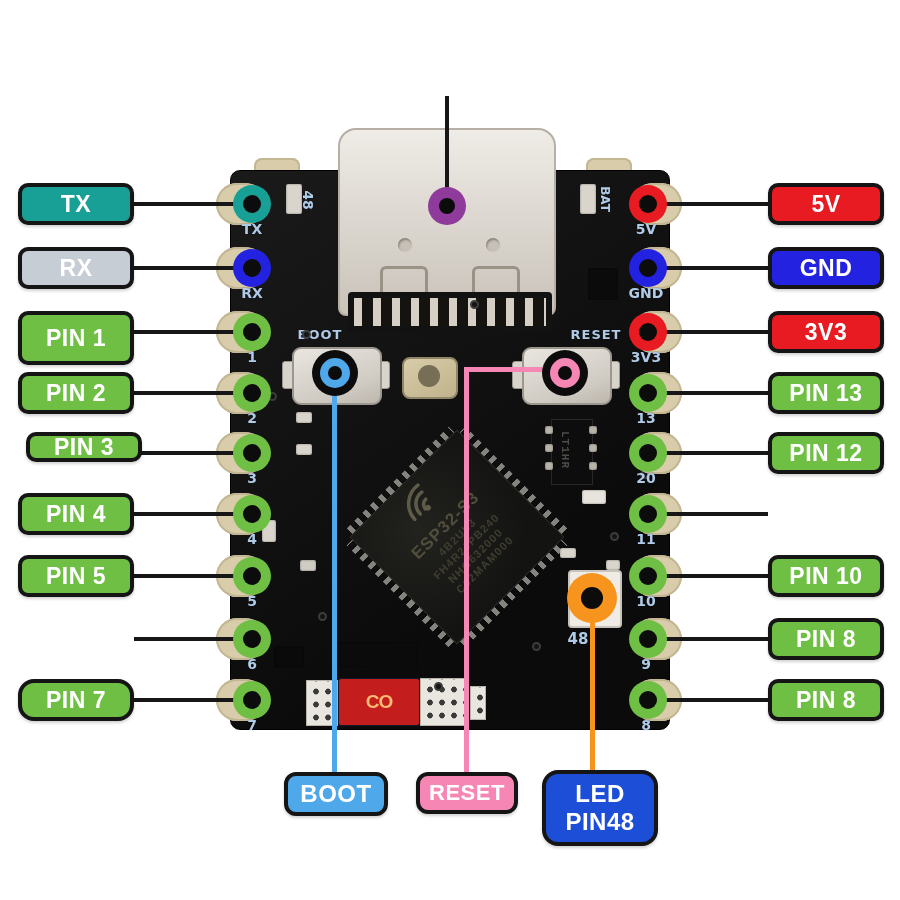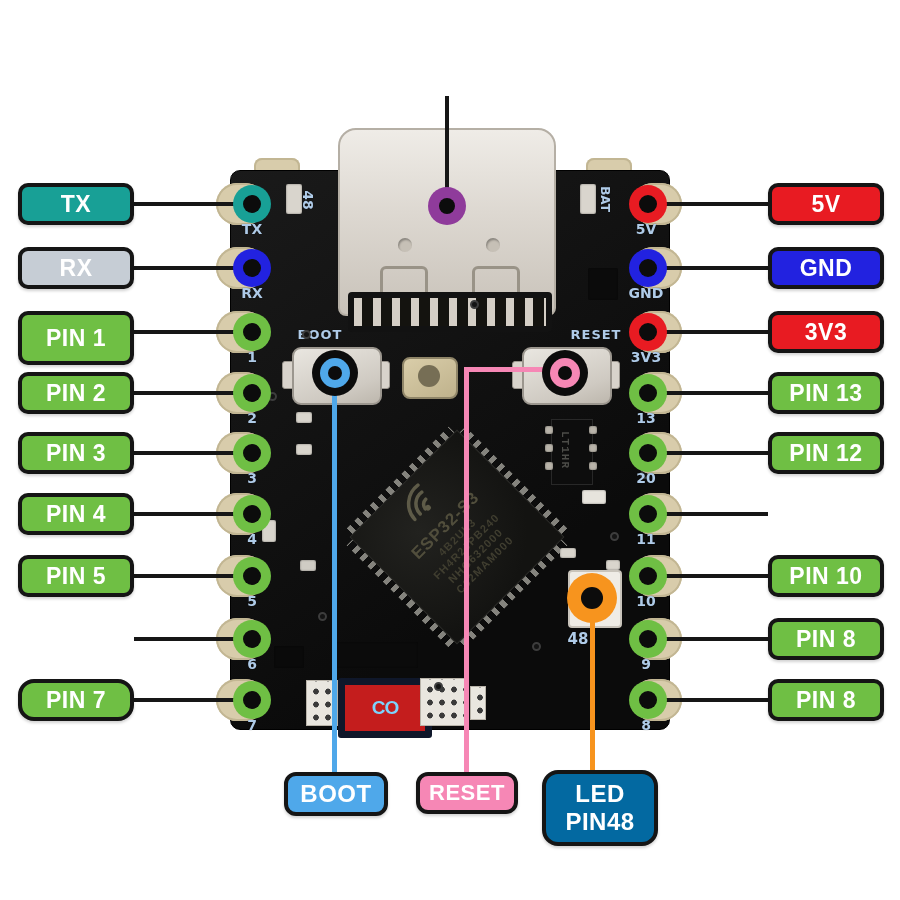--- a/index.html
+++ b/index.html
@@ -49,22 +49,22 @@
   #chip-text .l1{font:800 17px "Liberation Sans",sans-serif;color:#514e3c;letter-spacing:1px;display:block;}
   #chip-text .ln{font:bold 11px "Liberation Sans",sans-serif;letter-spacing:1.2px;display:block;line-height:13px;color:#403e30;}
   #led-body{position:absolute;left:568px;top:570px;width:50px;height:54px;background:#efece6;
             border:2px solid #c9c4bb;border-radius:4px;}
   #ic{position:absolute;left:551px;top:419px;width:40px;height:64px;background:#0d0d0d;border:1px solid #282828;}
   #ic span{position:absolute;left:-6px;top:24px;transform:rotate(90deg);font:bold 11px "Liberation Mono",monospace;color:#4c4c48;letter-spacing:1px;}
   .dotted-pad{position:absolute;background-color:#e9e6df;border:1px solid #b9b4aa;
               background-image:radial-gradient(#3a3a3a 2.5px,transparent 3px);
               background-size:12px 13px;background-position:3px 4px;}
   #red-block{position:absolute;left:338px;top:678px;width:80px;height:46px;background:#c41d1d;
-             border:7px solid #0f172a;border-radius:3px;display:flex;align-items:center;justify-content:center;
-             color:#7dd3fc;font:900 19px "Liberation Sans",sans-serif;letter-spacing:-1px;}
+             border:1px solid #0f172a;border-radius:3px;display:flex;align-items:center;justify-content:center;
+             color:#fdba74;font:900 19px "Liberation Sans",sans-serif;letter-spacing:-1px;}
   .silk-rot{transform:rotate(90deg);transform-origin:center;}
 </style>
 </head>
 <body>
 
 <div id="stage">
 
   <div class="layer" id="board-layer">
 
     <div class="pad" style="left:254px;top:158px;width:46px;height:30px;border-radius:8px;"></div>
@@ -276,29 +276,29 @@
     <div class="dot" id="led-dot" style="left: 567px; top: 573px; width: 50px; height: 50px; background: rgb(247, 148, 30);"></div>
     <div class="dot" style="left:581px;top:587px;width:22px;height:22px;background:#0c0c0c;"></div>
   </div>
 
   <div class="layer" id="label-layer">
 
     <div class="label" id="boot-label" style="left: 284px; top: 772px; width: 104px; height: 44px; font-size: 24px; border-radius: 12px; background: rgb(79, 168, 234);">BOOT</div>
 
     <div class="label" id="reset-label" style="left: 416px; top: 772px; width: 102px; height: 42px; font-size: 22px; border-radius: 12px; background: rgb(246, 135, 181);">RESET</div>
 
-    <div class="label" id="led-label" style="left: 542px; top: 770px; width: 116px; height: 76px; font-size: 24px; border-radius: 16px; flex-direction: column; line-height: 28px; background: #0369a1;">
+    <div class="label" id="led-label" style="left: 542px; top: 770px; width: 116px; height: 76px; font-size: 24px; border-radius: 16px; flex-direction: column; line-height: 28px; background: #1d4ed8;">
       <span>LED</span>
       <span>PIN48</span>
     </div>
   <div class="label" style="left:18px;top:183px;width:116px;height:42px;background:#18A096;">TX</div>
       <div class="label" style="left:18px;top:247px;width:116px;height:42px;background:#C6CDD5;">RX</div>
       <div class="label" style="left:18px;top:311px;width:116px;height:54px;background:#6FBF44;">PIN 1</div>
       <div class="label" style="left:18px;top:372px;width:116px;height:42px;background:#6FBF44;">PIN 2</div>
-      <div class="label" style="left:18px;top:432px;width:116px;height:42px;background:#6FBF44;">PIN 3</div>
+      <div class="label" style="left:26px;top:432px;width:116px;height:30px;background:#6FBF44;">PIN 3</div>
       <div class="label" style="left:18px;top:493px;width:116px;height:42px;background:#6FBF44;">PIN 4</div>
       <div class="label" style="left:18px;top:555px;width:116px;height:42px;background:#6FBF44;">PIN 5</div>
       <div class="label" style="left:18px;top:679px;width:116px;height:42px;background:#6FBF44;border-radius:16px;">PIN 7</div>
       <div class="label" style="left:768px;top:183px;width:116px;height:42px;background:#E81B22;">5V</div>
       <div class="label" style="left:768px;top:247px;width:116px;height:42px;background:#2222E0;">GND</div>
       <div class="label" style="left:768px;top:311px;width:116px;height:42px;background:#E81B22;">3V3</div>
       <div class="label" style="left:768px;top:372px;width:116px;height:42px;background:#6FBF44;">PIN 13</div>
       <div class="label" style="left:768px;top:432px;width:116px;height:42px;background:#6FBF44;">PIN 12</div>
       <div class="label" style="left:768px;top:555px;width:116px;height:42px;background:#6FBF44;">PIN 10</div>
       <div class="label" style="left:768px;top:618px;width:116px;height:42px;background:#6FBF44;">PIN 8</div>

